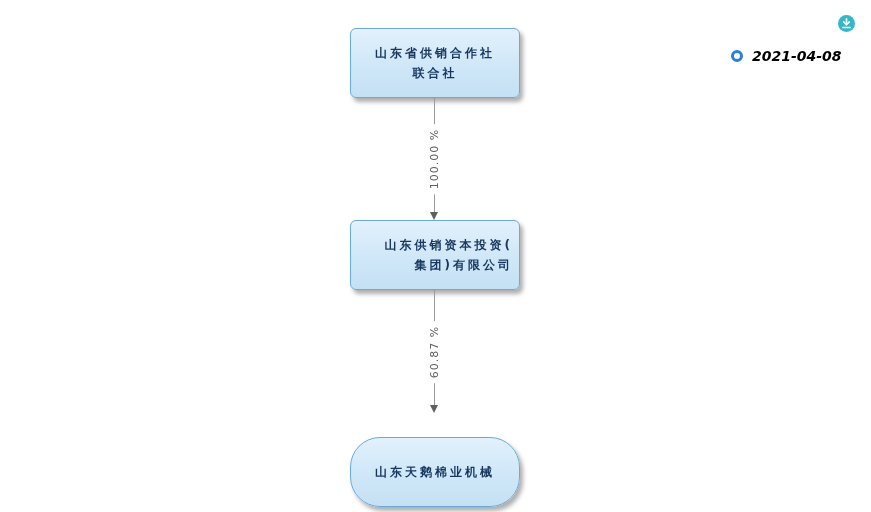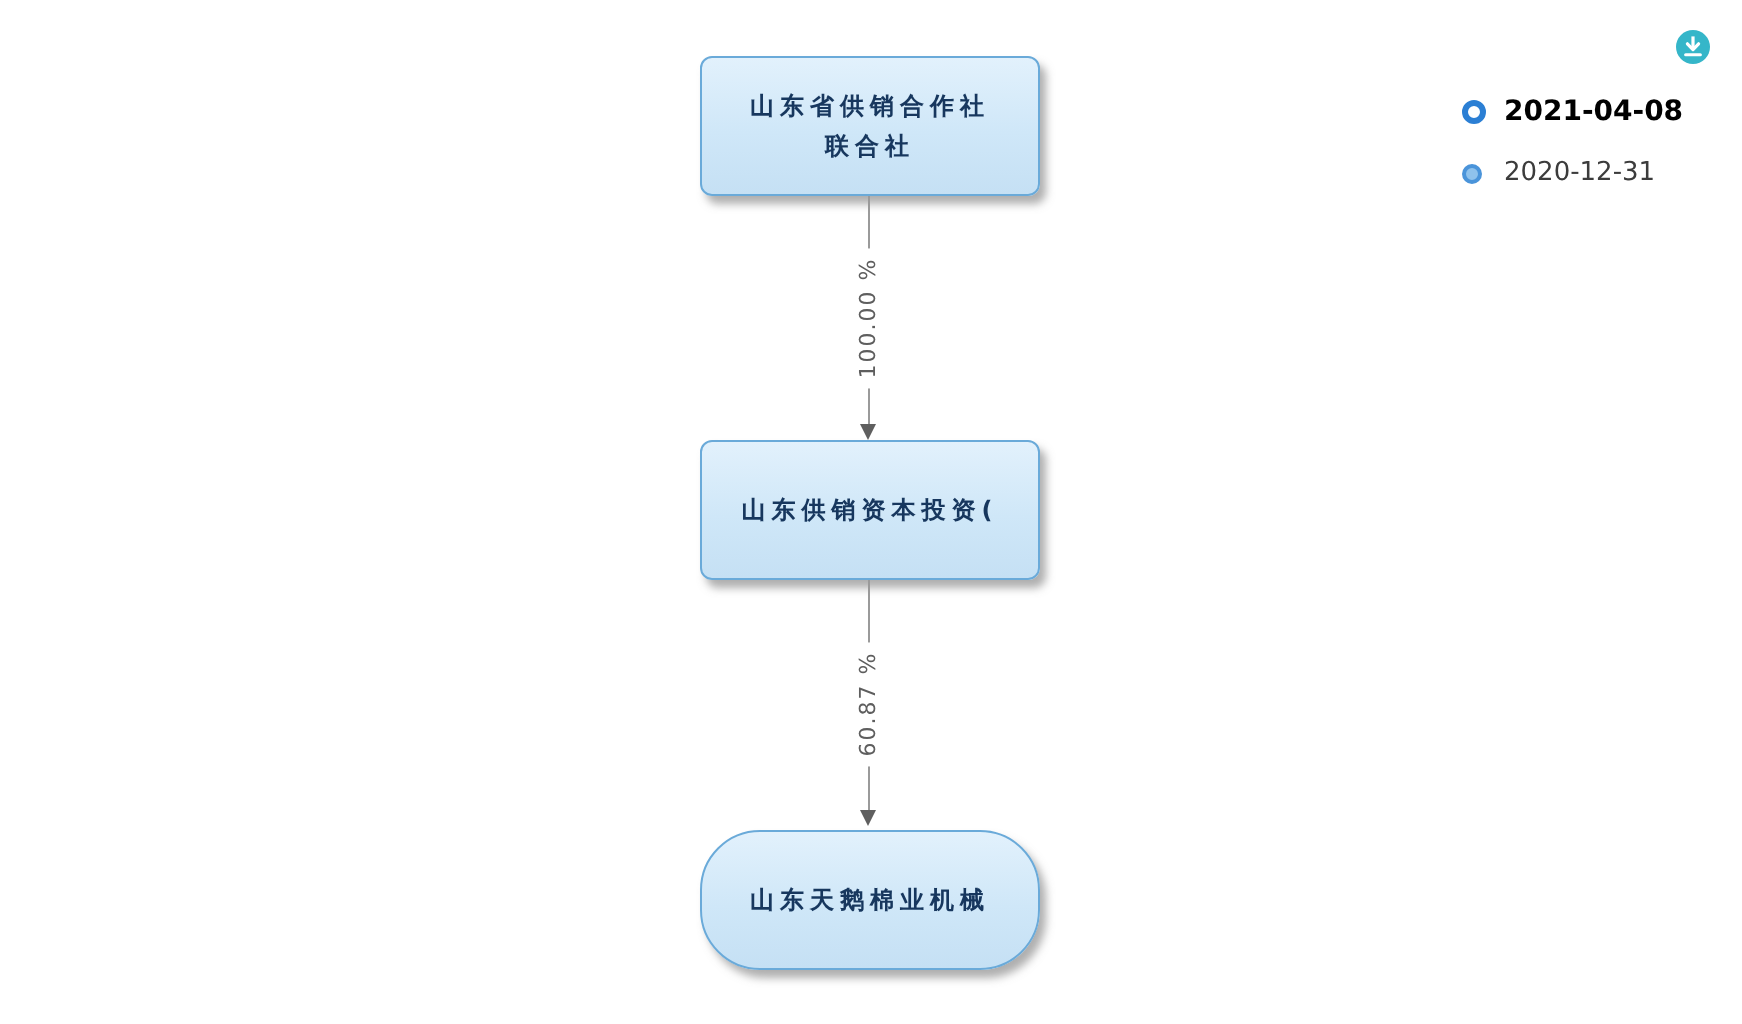--- a/index.html
+++ b/index.html
@@ -12,22 +12,22 @@
     position:absolute; left:350px; width:170px; height:70px;
     background:linear-gradient(180deg,#e2f1fc 0%,#cfe7f8 55%,#c5e0f4 100%);
     border:1px solid #6aaad9; border-radius:6px;
     box-shadow:3px 4px 4px rgba(110,110,110,.55);
     display:flex; flex-direction:column; justify-content:center; align-items:center;
     text-align:center; color:#17375e; font-weight:bold; font-size:12px;
     letter-spacing:3px; line-height:1.7; padding:4px 6px; cursor:pointer;
   }
   .node span { display:block; }
   .node-1 { top:28px; }
-  .node-2 { top:220px; }
-  .node-3 { top:415px;border-radius:30px; }
+  .node-2 { top:220px;align-items:flex-end; }
+  .node-3 { top:437px;border-radius:30px; }
 
   
   .edge { position:absolute; left:434px; width:0; }
   .edge-1 { top:98px;  height:122px; }
   .edge-2 { top:290px; height:123px; }
   .edge .line { position:absolute; left:0; top:0; bottom:7px; width:1px; background:#9a9a9a; }
   .edge .head {
     position:absolute; left:-4px; bottom:0; width:0; height:0;
     border-left:4.5px solid transparent; border-right:4.5px solid transparent;
     border-top:8px solid #5f5f5f;
@@ -43,21 +43,21 @@
   .timeline { position:absolute; left:731px; top:40px; }
   .date-row { display:flex; align-items:center; height:31px; cursor:pointer; }
   .radio {
     flex:0 0 auto; width:10px; height:10px; border-radius:50%;
     border:2px solid #4a94da; background:#8fc2ec; margin-right:11px;
   }
   .date-row.selected .radio {
     width:12px; height:12px; border:3px solid #2b7fd4; background:#ffffff;
     margin-right:9px;
   }
-  .date-label { font-size:13px; color:#3c3c3c; }
+  .date-label { font-size:13px; color:#3c3c3c;font-style:italic; }
   .date-row.selected .date-label { font-size:14px; font-weight:bold; color:#000; }
 
   
   .download-btn { position:absolute; left:838px; top:15px; width:17px; height:17px; cursor:pointer; }
 </style>
 </head>
 <body>
 
 <div class="canvas">
 
@@ -67,41 +67,38 @@
   </div>
 
   <div class="edge edge-1">
     <div class="line"></div>
     <div class="head"></div>
     <div class="label">100.00 %</div>
   </div>
 
   <div class="node node-2">
     <span>山东供销资本投资(</span>
+    <span>集团)有限公司</span>
   </div>
 
   <div class="edge edge-2">
     <div class="line"></div>
     <div class="head"></div>
     <div class="label">60.87 %</div>
   </div>
 
   <div class="node node-3">
     <span>山东天鹅棉业机械</span>
   </div>
 
   <div class="timeline">
     <div class="date-row selected">
       <span class="radio"></span>
       <span class="date-label">2021-04-08</span>
     </div>
-    <div class="date-row">
-      <span class="radio"></span>
-      <span class="date-label">2020-12-31</span>
-    </div>
   </div>
 
   <div class="download-btn">
     <svg width="17" height="17" viewBox="0 0 17 17">
       <circle cx="8.5" cy="8.5" r="8.5" fill="#35b6c9"></circle>
       <path d="M8.5 3.2 v6.2" stroke="#ffffff" stroke-width="1.6" fill="none"></path>
       <path d="M5.7 6.9 L8.5 9.8 L11.3 6.9" stroke="#ffffff" stroke-width="1.6" fill="none" stroke-linecap="round" stroke-linejoin="round"></path>
       <path d="M4.8 12.4 h7.4" stroke="#ffffff" stroke-width="1.5" stroke-linecap="round"></path>
     </svg>
   </div>

